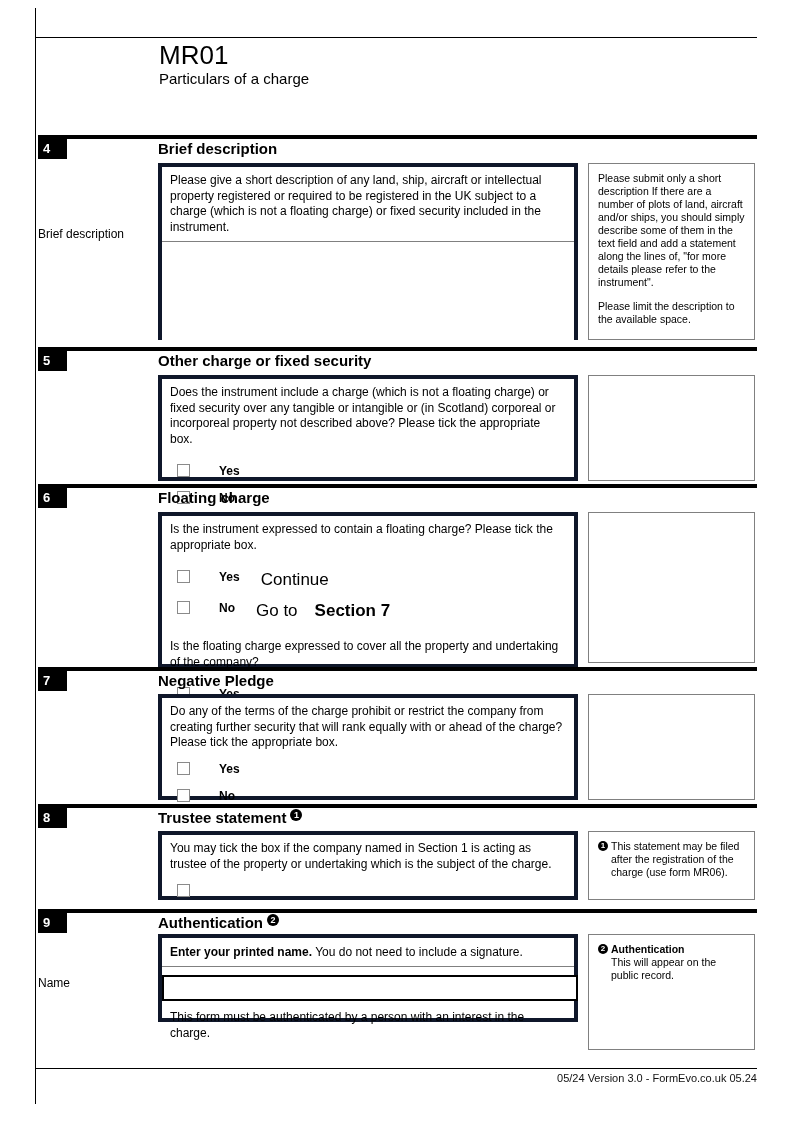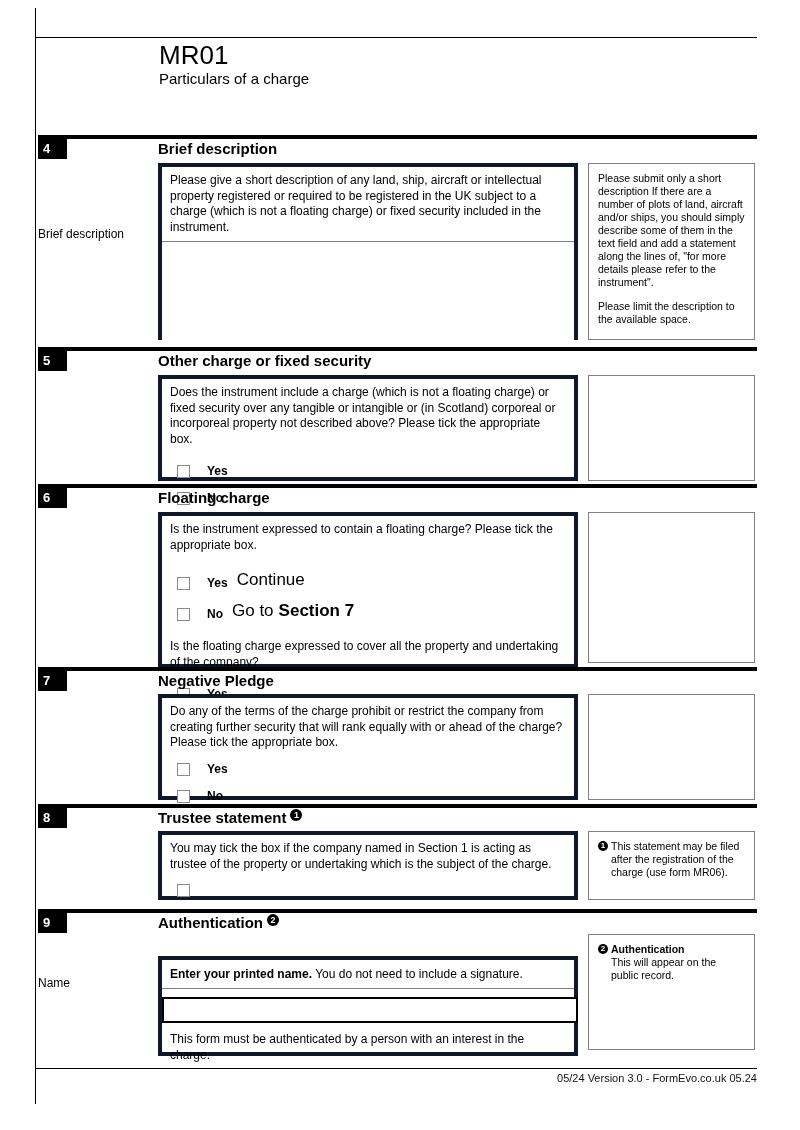--- a/index.html
+++ b/index.html
@@ -21,21 +21,21 @@
   .cbox { position:absolute; left:158px; width:420px; border:4px solid #0f172a; background:#fff; }
   .notebox {
     position:absolute; left:588px; width:167px; border:1px solid #808080;
     padding:8px 9px; font-size:10.5px; line-height:13px; background:#fff;
   }
   .notebox p + p { margin-top:11px; }
   .pad { padding:6px 8px; }
   .body-text { font-size:12px; line-height:15.5px; }
   .introrow { border-bottom:1px solid #808080; min-height:58px; }
   .descfield { height:117px; background:#fff; }
-  .optrow { display:flex; align-items:flex-end; margin:11px 0 0 15px; }
+  .optrow { display:flex; align-items:flex-start; margin:11px 0 0 15px;gap:12px; }
   .optrow.wide { margin-top:13px; }
   .checkbox { width:13px; height:13px; border:1px solid #8a8a8a; background:#fff; flex:0 0 13px; }
   .optlabel { font-size:12px; font-weight:bold; margin-left:17px; }
   .optsuffix { font-size:17px; margin-left:9px; }
   .optsuffix.bold { font-weight:bold; margin-left:5px; }
   .sidelabel { position:absolute; left:38px; width:114px; font-size:12px; line-height:14px; }
   .marker {
     display:inline-block; width:12px; height:12px; border-radius:50%; background:#000; color:#fff;
     font-size:9px; font-weight:bold; line-height:12px; text-align:center; vertical-align:5px; margin-left:4px;
   }
@@ -151,21 +151,21 @@
       <span class="note-marker">1</span>
       <span>This statement may be filed after the registration of the charge (use form MR06).</span>
     </div>
   </div>
 
   <div class="secbar" style="top:909px"></div>
   <div class="numbox" style="top:913px">9</div>
   <div class="sectitle" style="top:914px">
     <span>Authentication</span><span class="marker">2</span>
   </div>
-  <div class="cbox" style="top:956px; height:100px">
+  <div class="cbox" style="top:934px; height:88px">
     <div class="leadrow">
       <span class="lead-bold">Enter your printed name.</span>
       <span>You do not need to include a signature.</span>
     </div>
     <input class="namefield" type="text" value="" style="">
     <div class="pad body-text" style="padding-top:9px">This form must be authenticated by a person with an interest in the charge.</div>
   </div>
   <div class="sidelabel" style="top:976px">Name</div>
   <div class="notebox" style="top:934px; height:116px">
     <div class="note-flex">

